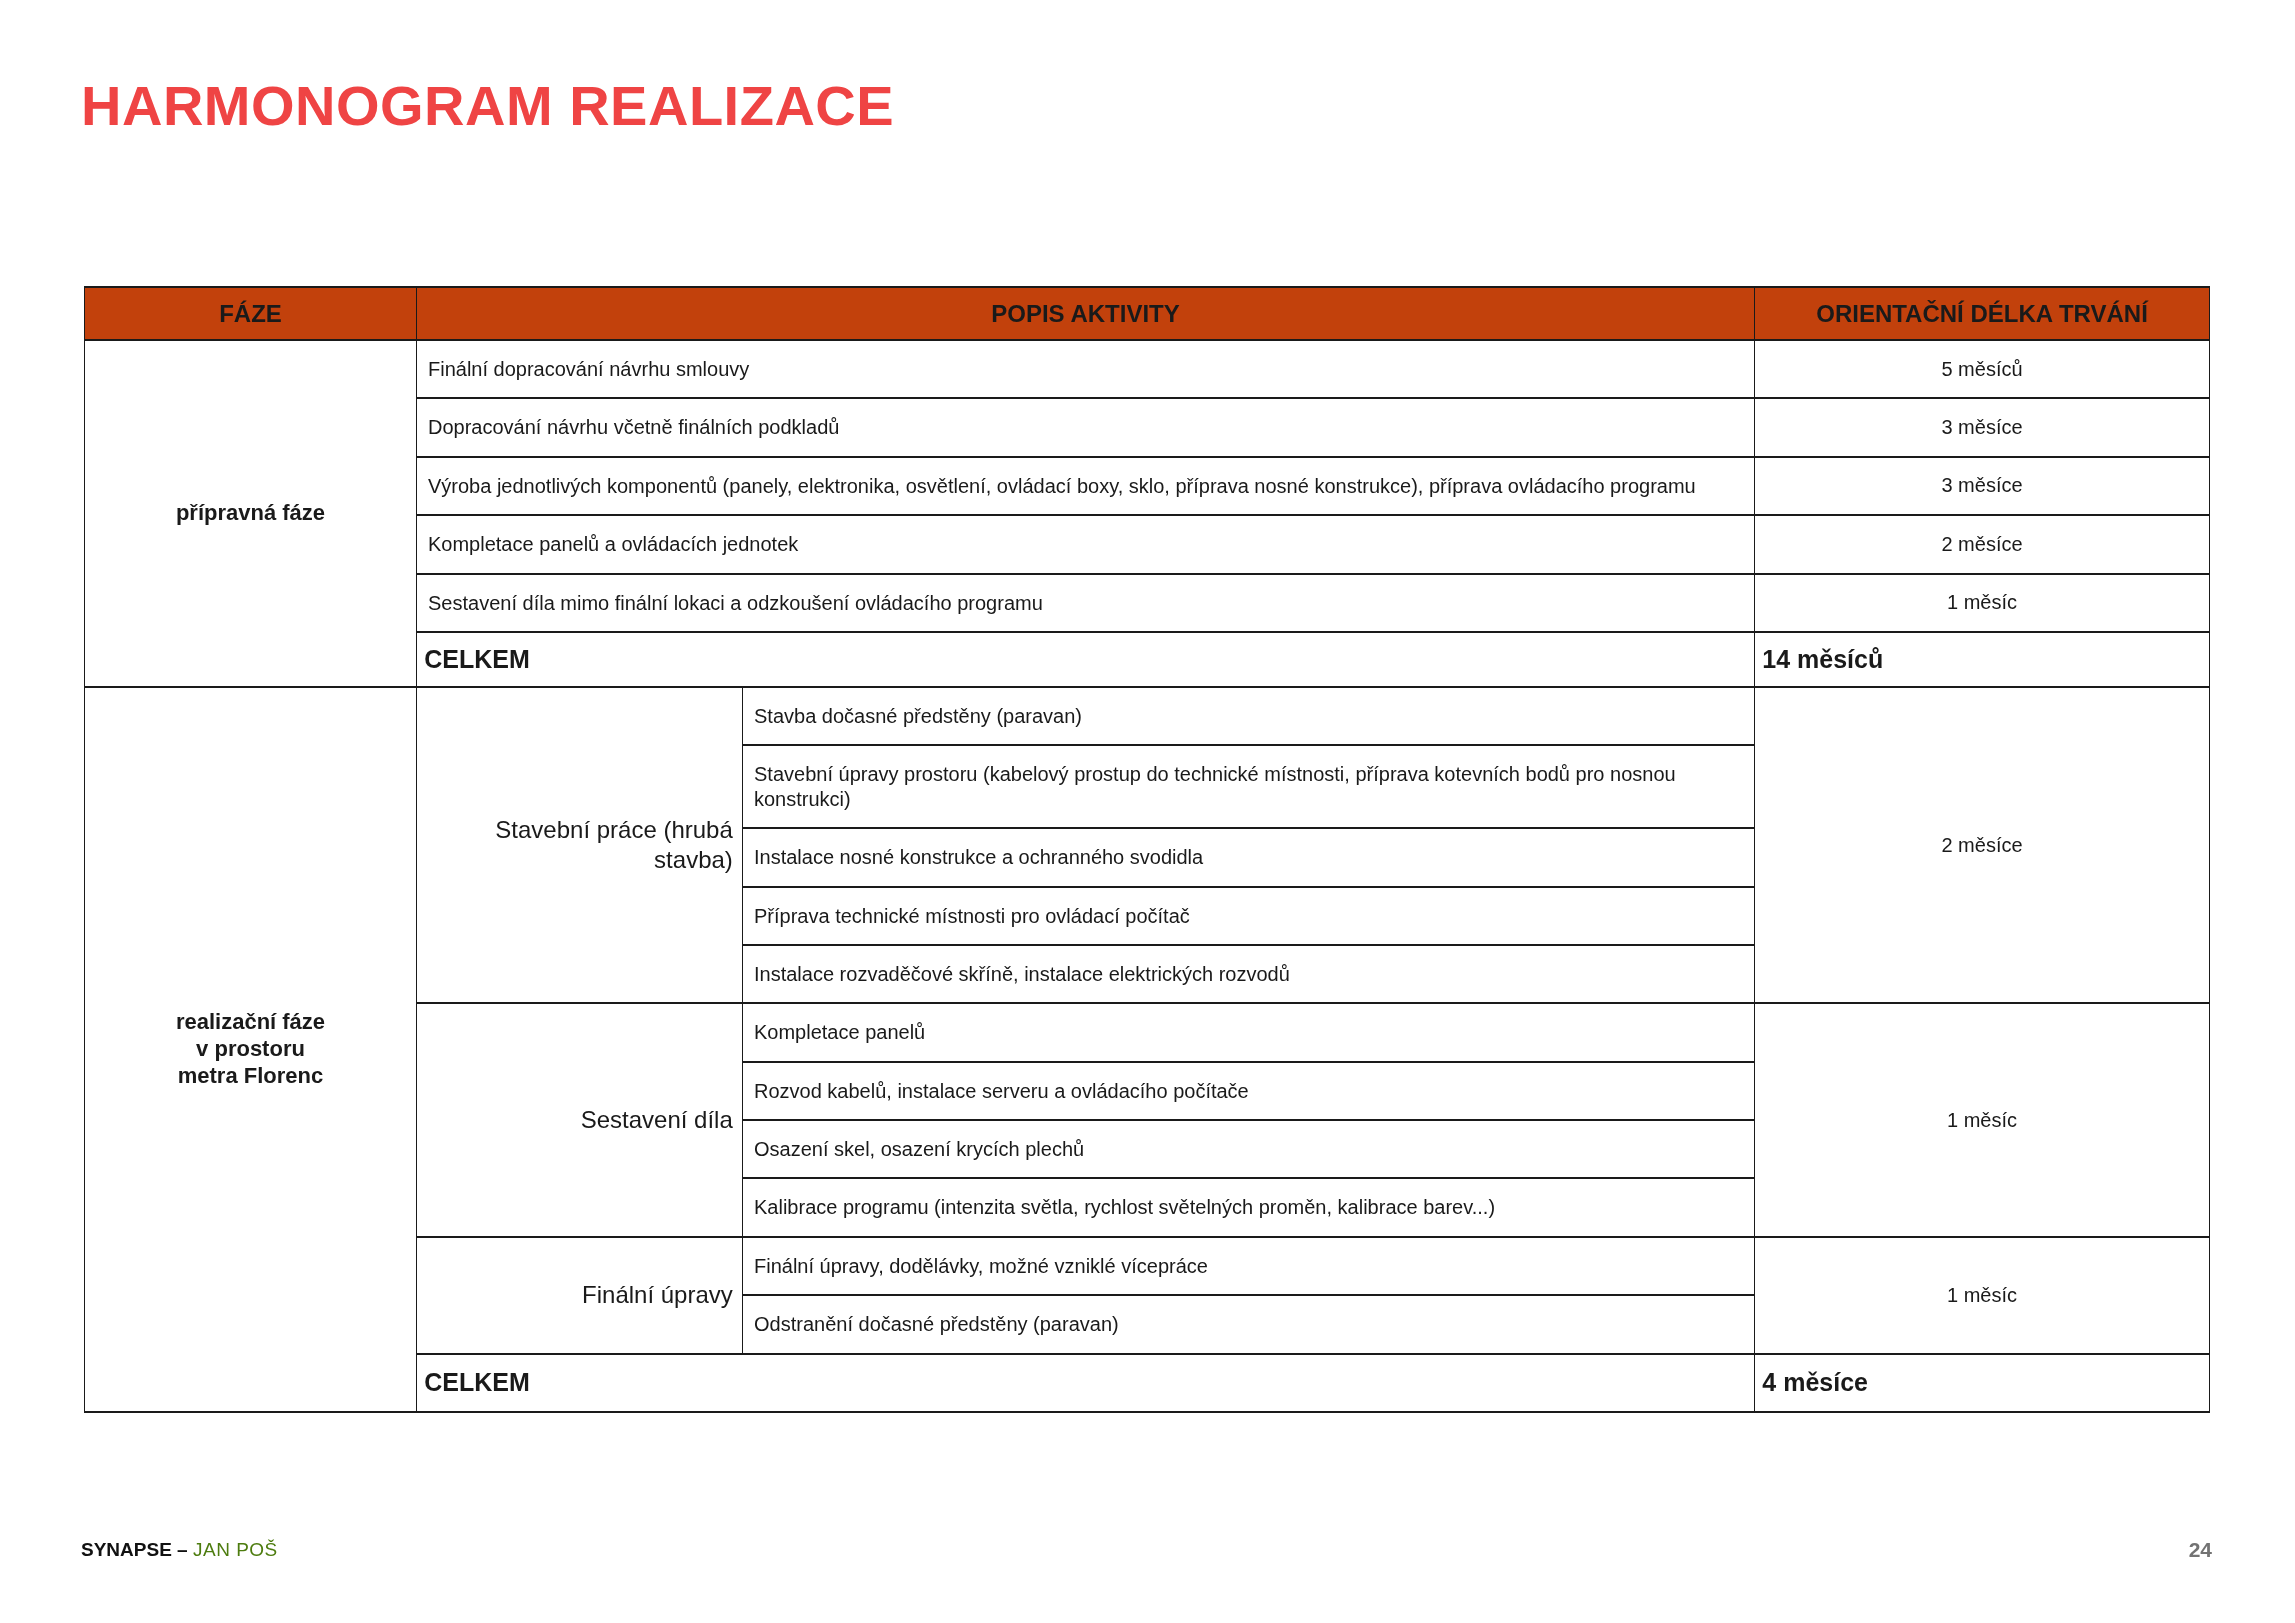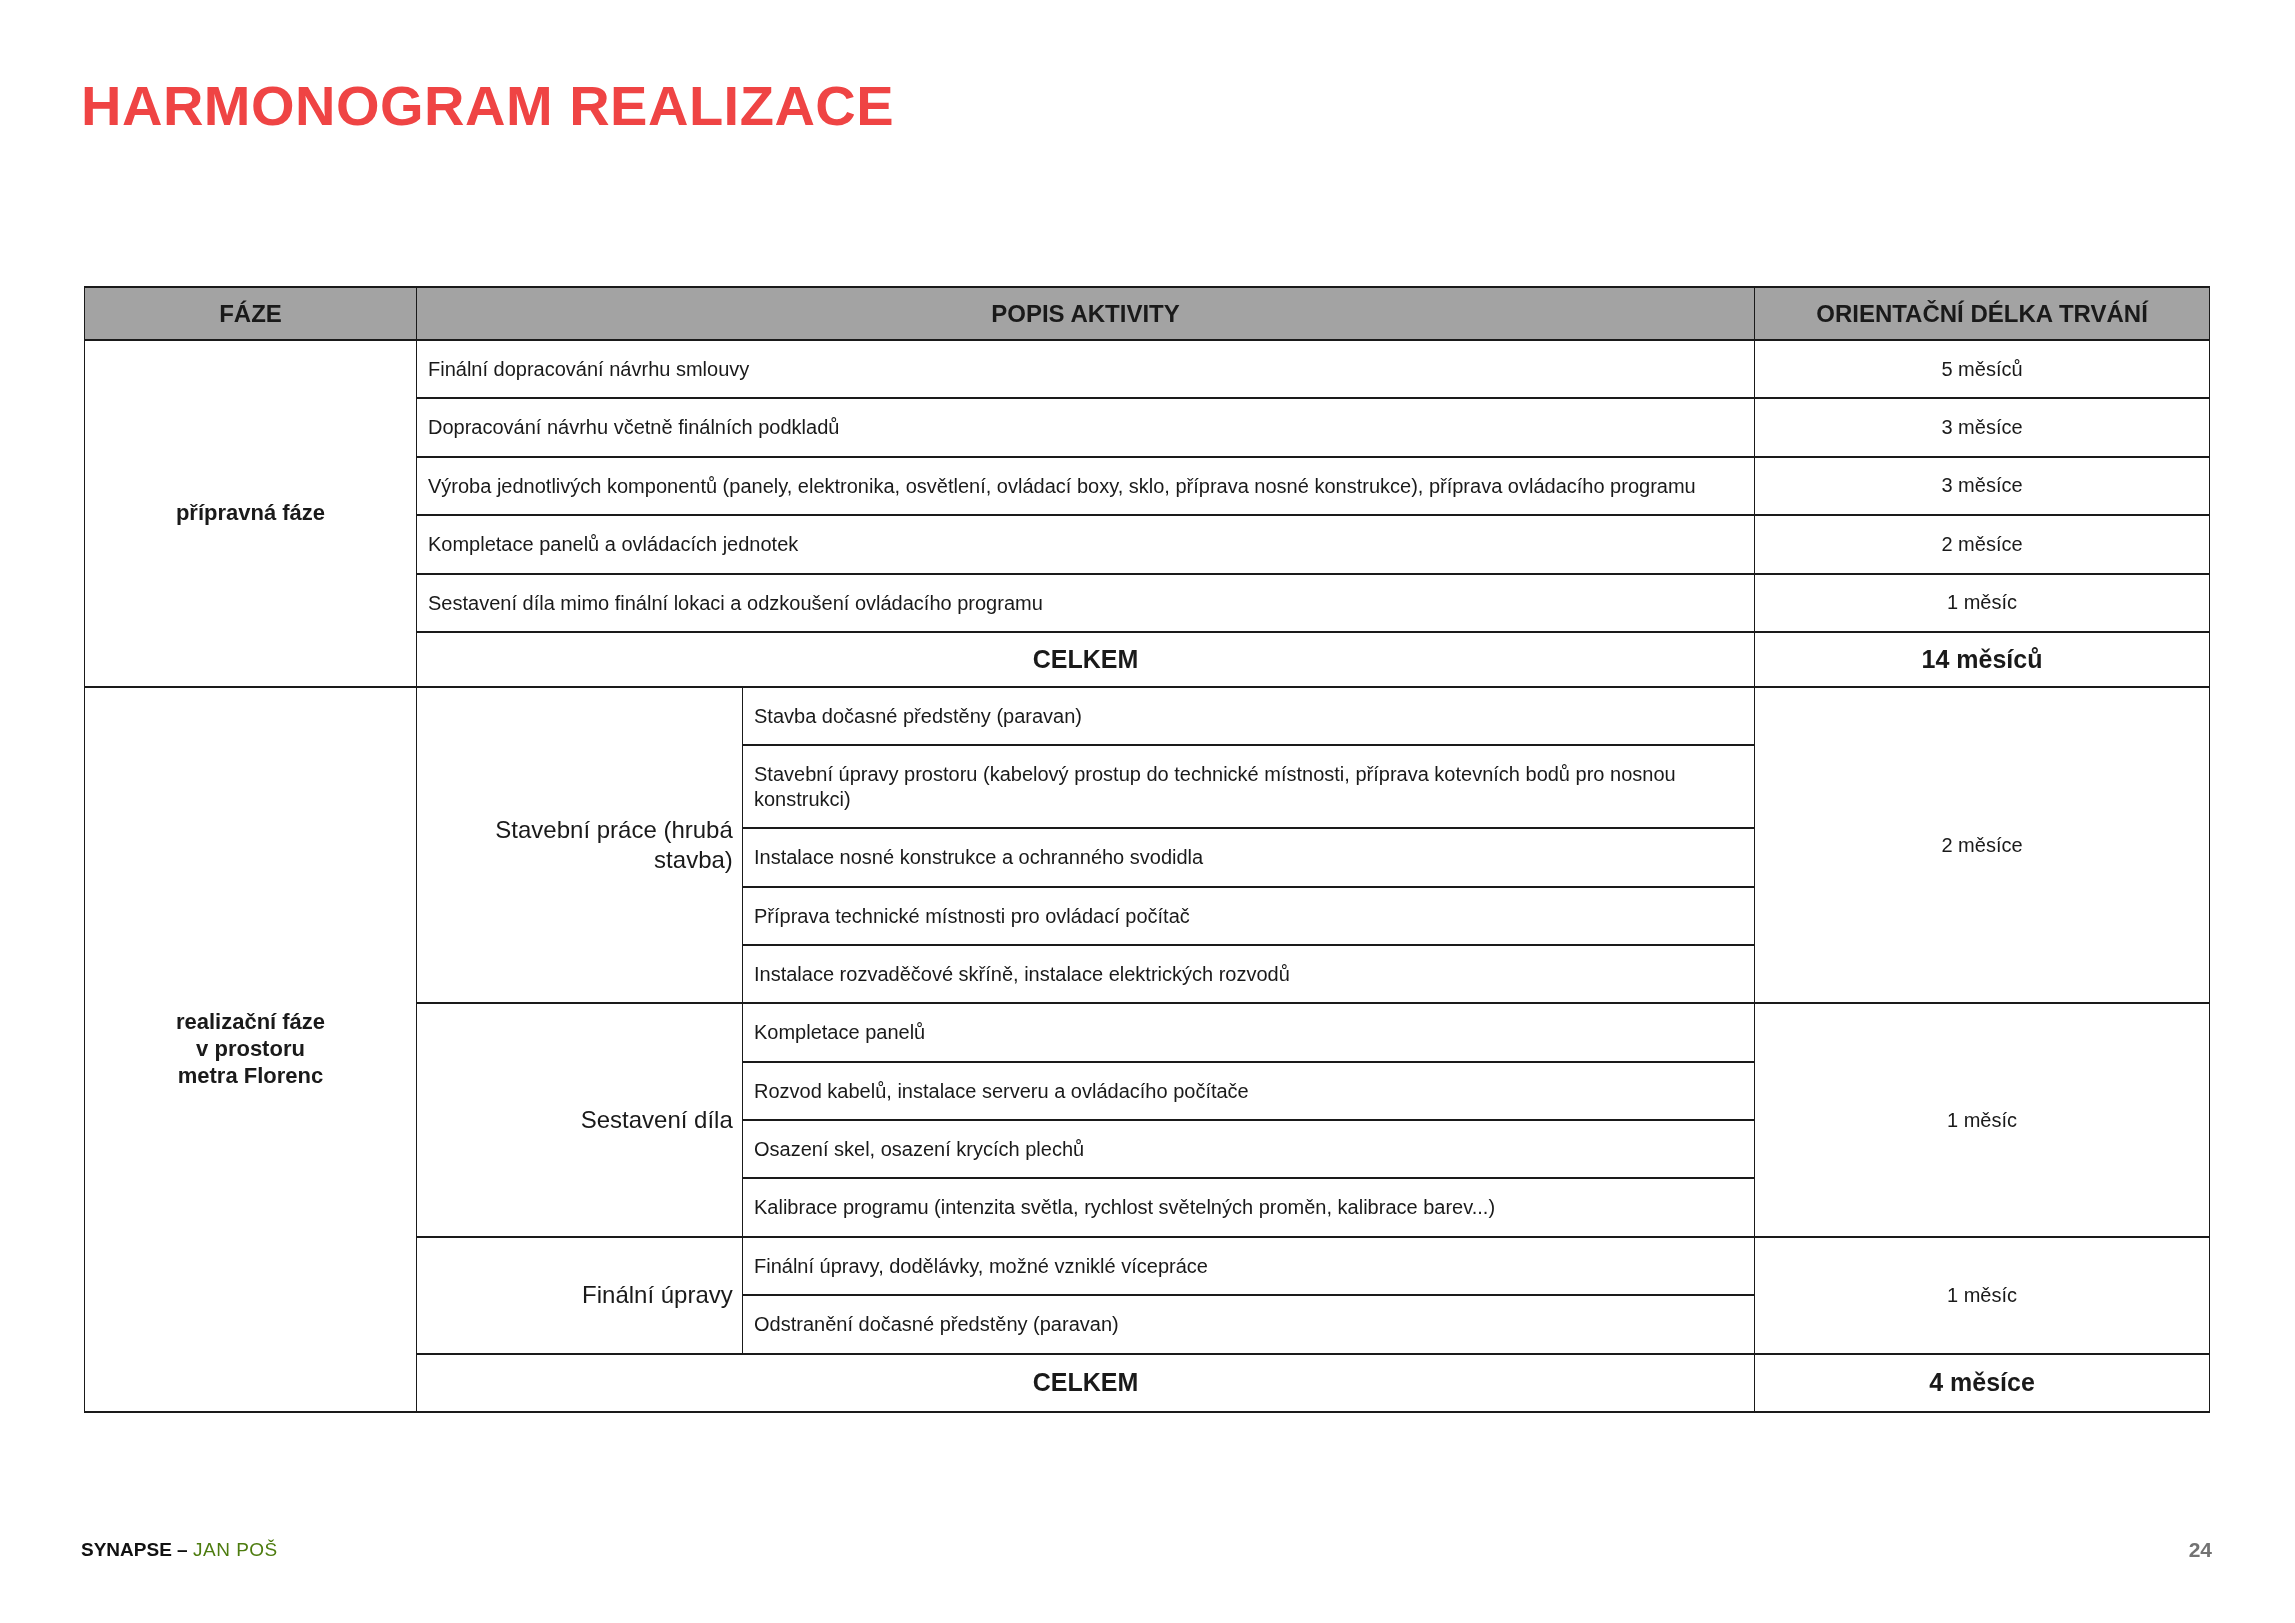--- a/index.html
+++ b/index.html
@@ -36,21 +36,21 @@
   }
   table.schedule td, table.schedule th {
     border-left: 1.8px solid #1a1a1a;
     border-right: 1.8px solid #1a1a1a;
     border-top: 2.8px solid #1a1a1a;
     border-bottom: 2.8px solid #1a1a1a;
     vertical-align: middle;
     overflow: hidden;
   }
   th.hdr {
-    background: #a3a3a3;
+    background: #c2410c;
     font-size: 24px;
     font-weight: 700;
     text-align: center;
     height: 51px;
     padding: 0 7.3px;
   }
   tr.act-row { height: 54px; }
   tr.total-row-1 { height: 55px; }
   tr.total-row-2 { height: 58px; }
   td.phase {
@@ -77,21 +77,20 @@
   }
   td.duration {
     font-size: 20px;
     font-weight: 400;
     text-align: center;
     padding: 0 5.5px;
   }
   td.total-label, td.total-value {
     font-size: 25px;
     font-weight: 700;
-    text-align: center;
     padding: 0 7.3px;
   }
   .footer-left {
     position: absolute;
     left: 81px;
     top: 1539px;
     font-size: 19px;
     white-space: nowrap;
   }
   .footer-brand { font-weight: 700; color: #111111; }

